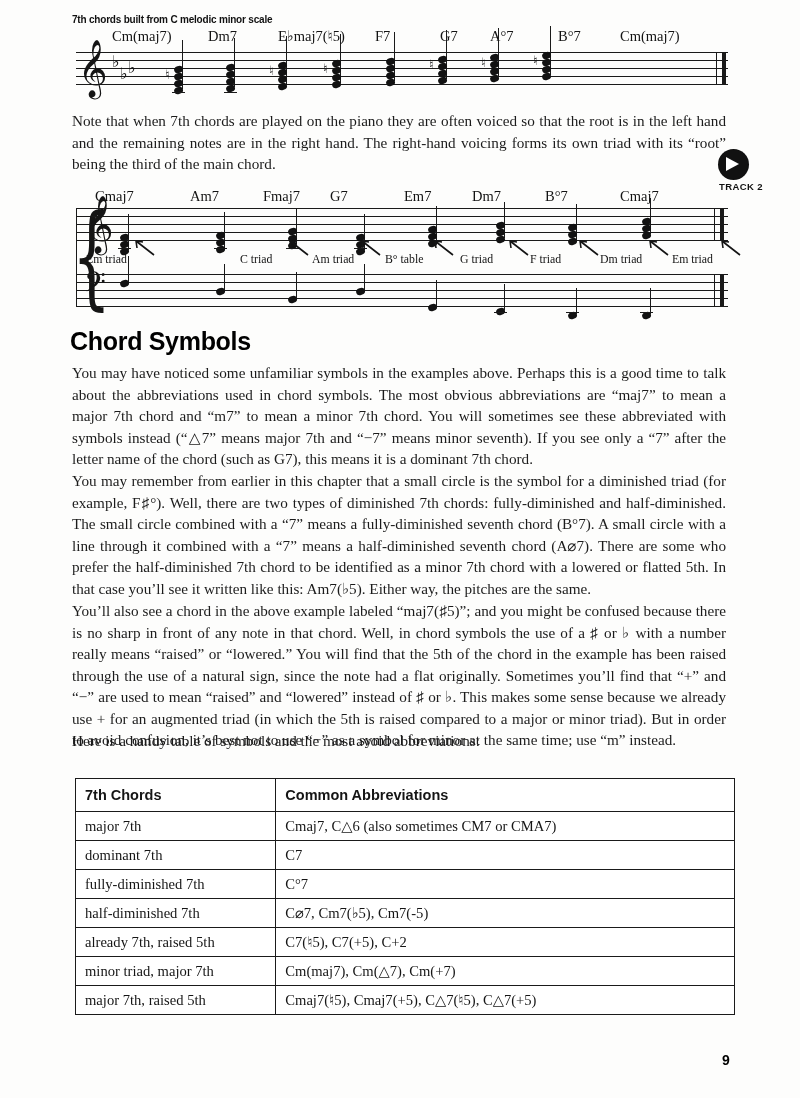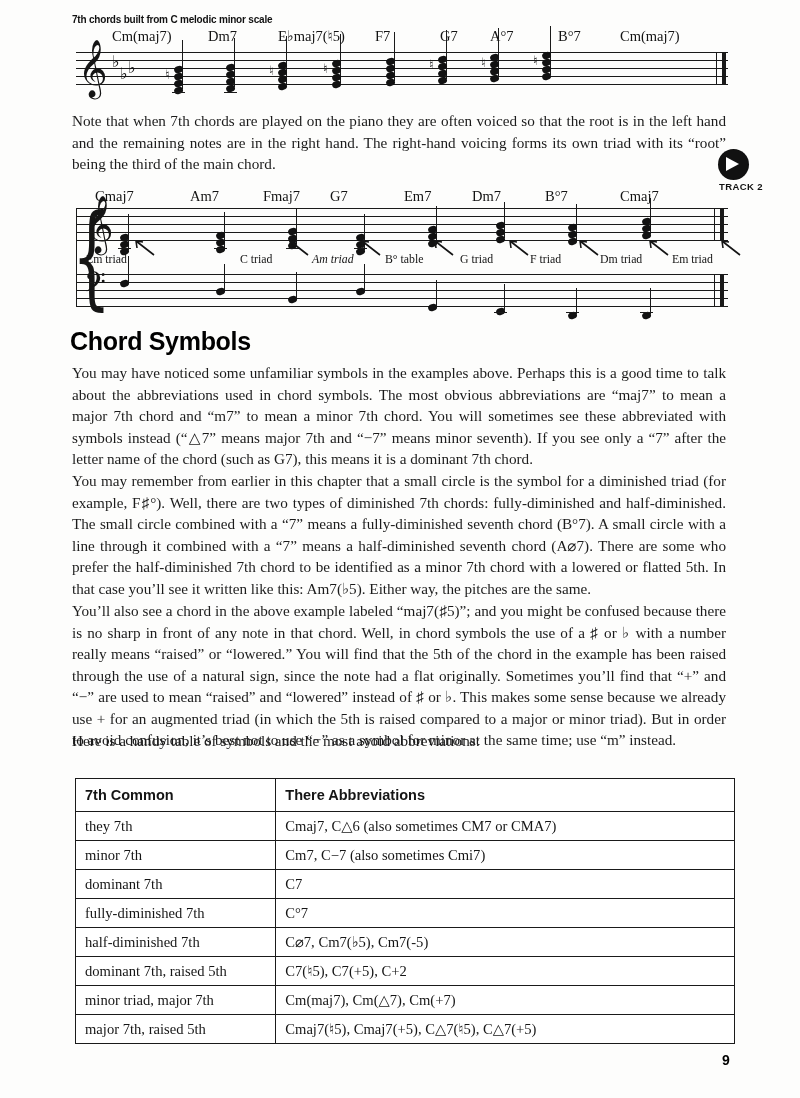--- a/index.html
+++ b/index.html
@@ -348,21 +348,21 @@
 
   <div id="ex2-triads">
       <div class="triadlabel" style="left: 86px; top: 252px;">Em triad</div>
       <svg class="arrow" width="26" height="20" style="left: 130px; top: 238px;">
         <path d="M24,17 L6,3 M6,3 L13,4 M6,3 L7,10" stroke="#151515" stroke-width="1.6" fill="none"></path>
       </svg>
       <div class="triadlabel" style="left: 240px; top: 252px;">C triad</div>
       <svg class="arrow" width="26" height="20" style="left: 284px; top: 238px;">
         <path d="M24,17 L6,3 M6,3 L13,4 M6,3 L7,10" stroke="#151515" stroke-width="1.6" fill="none"></path>
       </svg>
-      <div class="triadlabel" style="left: 312px; top: 252px; font-style: italic;">Am triad</div>
+      <div class="triadlabel" style="left: 312px; top: 252px;">Am triad</div>
       <svg class="arrow" width="26" height="20" style="left: 356px; top: 238px;">
         <path d="M24,17 L6,3 M6,3 L13,4 M6,3 L7,10" stroke="#151515" stroke-width="1.6" fill="none"></path>
       </svg>
       <div class="triadlabel" style="left: 385px; top: 252px;">B° table</div>
       <svg class="arrow" width="26" height="20" style="left: 429px; top: 238px;">
         <path d="M24,17 L6,3 M6,3 L13,4 M6,3 L7,10" stroke="#151515" stroke-width="1.6" fill="none"></path>
       </svg>
       <div class="triadlabel" style="left: 460px; top: 252px;">G triad</div>
       <svg class="arrow" width="26" height="20" style="left: 504px; top: 238px;">
         <path d="M24,17 L6,3 M6,3 L13,4 M6,3 L7,10" stroke="#151515" stroke-width="1.6" fill="none"></path>
@@ -391,47 +391,43 @@
 
   <div class="para" style="left:72px; top:730px; width:654px;">Here is a handy table of symbols and the most avoid abbreviations:</div>
 
   <table class="symtable" style="left:75px; top:778px; width:660px;">
     <colgroup>
         <col class="col-a">
         <col class="col-b">
       </colgroup>
     <thead>
       <tr>
-        <th>7th Common</th>
-        <th>There Abbreviations</th>
+        <th>7th Chords</th>
+        <th>Common Abbreviations</th>
       </tr>
     </thead>
     <tbody id="symtable-body">
         <tr>
-          <td>they 7th</td>
+          <td>major 7th</td>
           <td>Cmaj7, C△6 (also sometimes CM7 or CMA7)</td>
-        </tr>
-        <tr>
-          <td>minor 7th</td>
-          <td>Cm7, C−7 (also sometimes Cmi7)</td>
         </tr>
         <tr>
           <td>dominant 7th</td>
           <td>C7</td>
         </tr>
         <tr>
           <td>fully-diminished 7th</td>
           <td>C°7</td>
         </tr>
         <tr>
           <td>half-diminished 7th</td>
           <td>C⌀7, Cm7(♭5), Cm7(-5)</td>
         </tr>
         <tr>
-          <td>dominant 7th, raised 5th</td>
+          <td>already 7th, raised 5th</td>
           <td>C7(♮5), C7(+5), C+2</td>
         </tr>
         <tr>
           <td>minor triad, major 7th</td>
           <td>Cm(maj7), Cm(△7), Cm(+7)</td>
         </tr>
         <tr>
           <td>major 7th, raised 5th</td>
           <td>Cmaj7(♮5), Cmaj7(+5), C△7(♮5), C△7(+5)</td>
         </tr>

